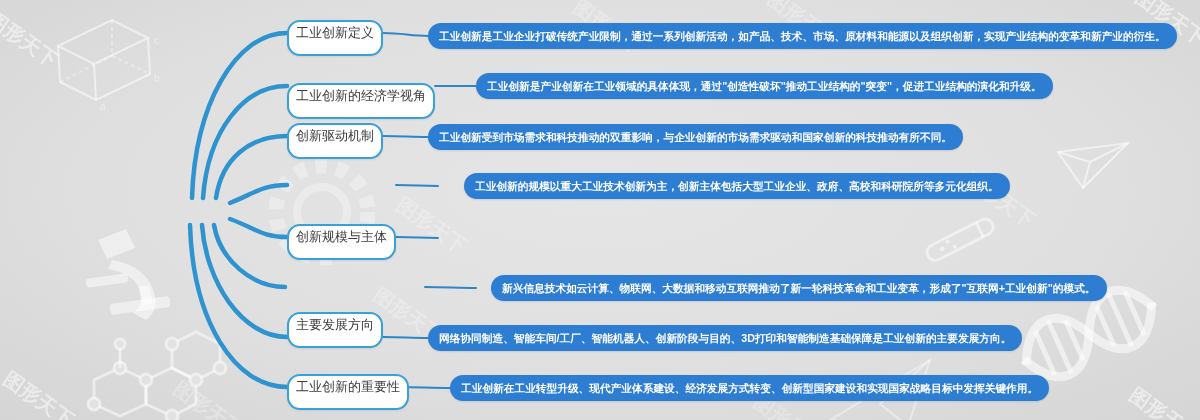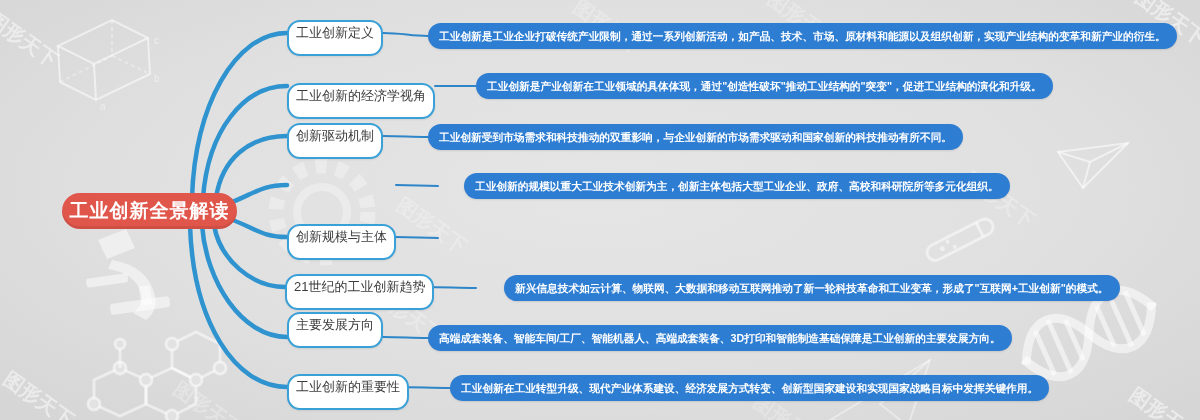--- a/index.html
+++ b/index.html
@@ -14,21 +14,21 @@
         box-shadow:inset 0 -3px 0 rgba(0,0,0,.07);}
   .branch{height:36px;background:#fff;border:2px solid var(--node-border,#3aa0d8);border-radius:13px;
           color:#3c3c3c;font-size:13px;line-height:22px;padding:0 7px;box-shadow:0 1px 2px rgba(0,0,0,.08);}
   .detail{height:26px;background:var(--detail-bg,#2d7dd2);border-radius:13px;color:#fff;
           font-size:10.7px;font-weight:bold;line-height:26px;padding:0 11px;box-shadow:0 1px 2px rgba(0,0,0,.1);}
   .b0{left:287px;top:20px;} .d0{left:428px;top:23px;}
   .b1{left:287px;top:73px;margin-top:10px;} .d1{left:476px;top:73px;}
   .b2{left:287px;top:123px;} .d2{left:428px;top:124px;}
   .b3{left:287px;top:172px;} .d3{left:464px;top:173px;}
   .b4{left:287px;top:224px;} .d4{left:438px;top:225px;}
-  .b5{left:285px;top:274px;} .d5{left:504px;top:275px;}
+  .b5{left:285px;top:274px;} .d5{left:491px;top:275px;}
   .b6{left:287px;top:312px;} .d6{left:428px;top:325px;}
   .b7{left:287px;top:374px;} .d7{left:450px;top:375px;text-align:right;}
   .wm-text{font-size:20px;fill:rgba(255,255,255,.5);font-weight:bold;}
   .wm-letter{font-size:10px;fill:rgba(255,255,255,.5);}
 </style>
 </head>
 <body>
 
 <div class="stage">
 
@@ -128,31 +128,29 @@
       <path d="M435,86 C455,86 458,86 476,86"></path>
       <path d="M383,136 C403,136 410,137 428,137"></path>
       <path d="M396,185 C416,185 420,186 438,186"></path>
       <path d="M396,237 C416,237 420,238 438,238"></path>
       <path d="M425,287 C445,287 458,288 476,288"></path>
       <path d="M383,337 C403,337 410,338 428,338"></path>
       <path d="M396,387 C416,387 432,388 450,388"></path>
     </g>
   </svg>
 
-  <div class="node root">工业创新全景解读</div>
 
   <div class="node branch b0">工业创新定义</div>
   <div class="node branch b1">工业创新的经济学视角</div>
   <div class="node branch b2">创新驱动机制</div>
   <div class="node branch b4">创新规模与主体</div>
-  <div class="node branch b5">21世纪的工业创新趋势</div>
   <div class="node branch b6">主要发展方向</div>
   <div class="node branch b7">工业创新的重要性</div>
 
   <div class="node detail d0">工业创新是工业企业打破传统产业限制，通过一系列创新活动，如产品、技术、市场、原材料和能源以及组织创新，实现产业结构的变革和新产业的衍生。</div>
   <div class="node detail d1">工业创新是产业创新在工业领域的具体体现，通过"创造性破坏"推动工业结构的"突变"，促进工业结构的演化和升级。</div>
   <div class="node detail d2">工业创新受到市场需求和科技推动的双重影响，与企业创新的市场需求驱动和国家创新的科技推动有所不同。</div>
   <div class="node detail d3">工业创新的规模以重大工业技术创新为主，创新主体包括大型工业企业、政府、高校和科研院所等多元化组织。</div>
   <div class="node detail d5">新兴信息技术如云计算、物联网、大数据和移动互联网推动了新一轮科技革命和工业变革，形成了"互联网+工业创新"的模式。</div>
-  <div class="node detail d6">高端成套装备、智能车间/工厂、智能机器人、高端成套装备、3D打印和智能制造基础保障是工业创新的主要发展方向。</div>
+  <div class="node detail d6">网络协同制造、智能车间/工厂、智能机器人、创新阶段与目的、3D打印和智能制造基础保障是工业创新的主要发展方向。</div>
   <div class="node detail d7">工业创新在工业转型升级、现代产业体系建设、经济发展方式转变、创新型国家建设和实现国家战略目标中发挥关键作用。</div>
 
 </div>
 
 </body></html>

